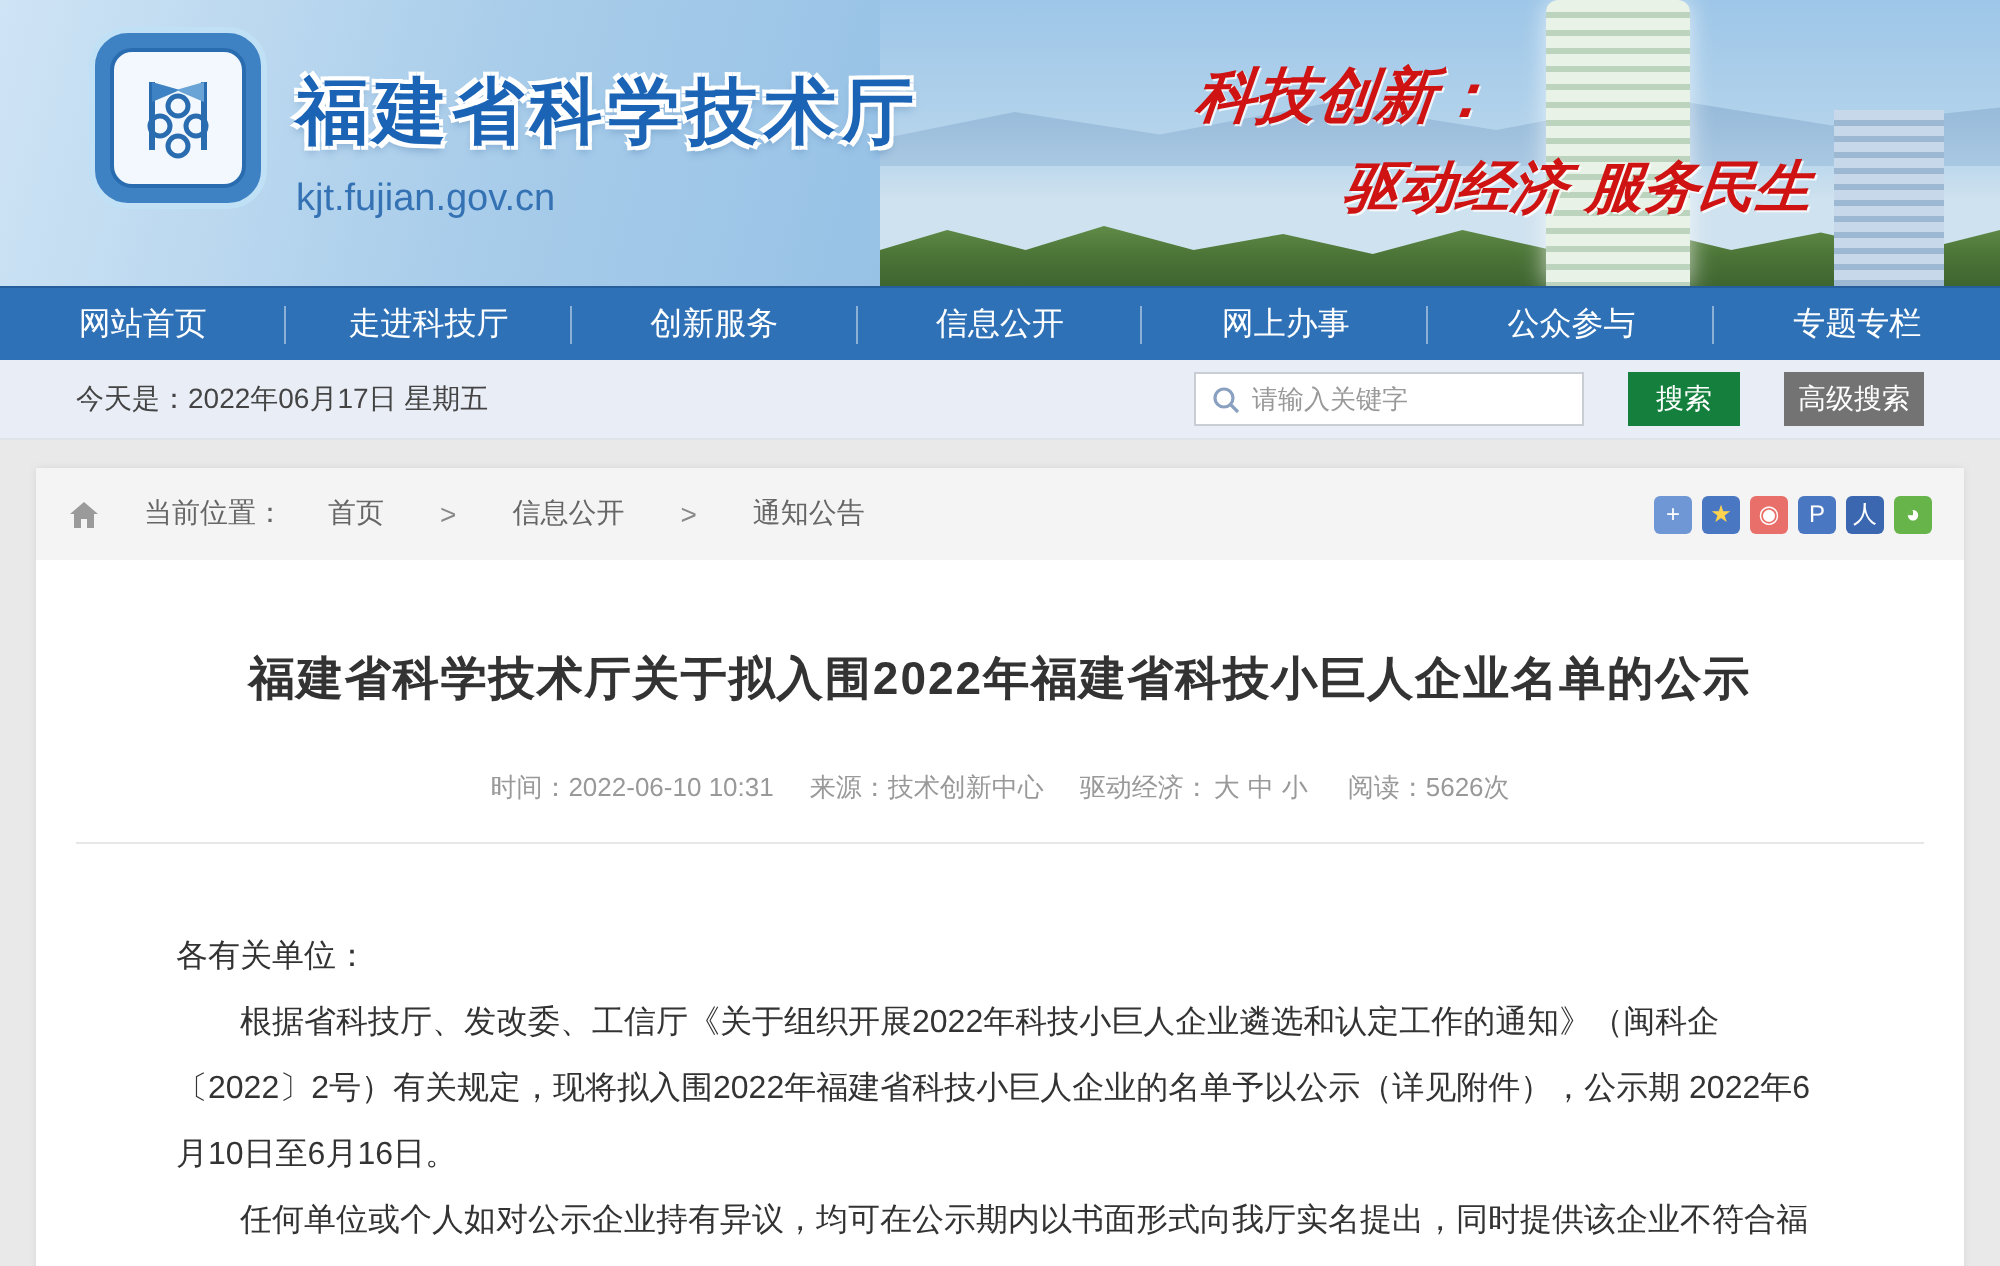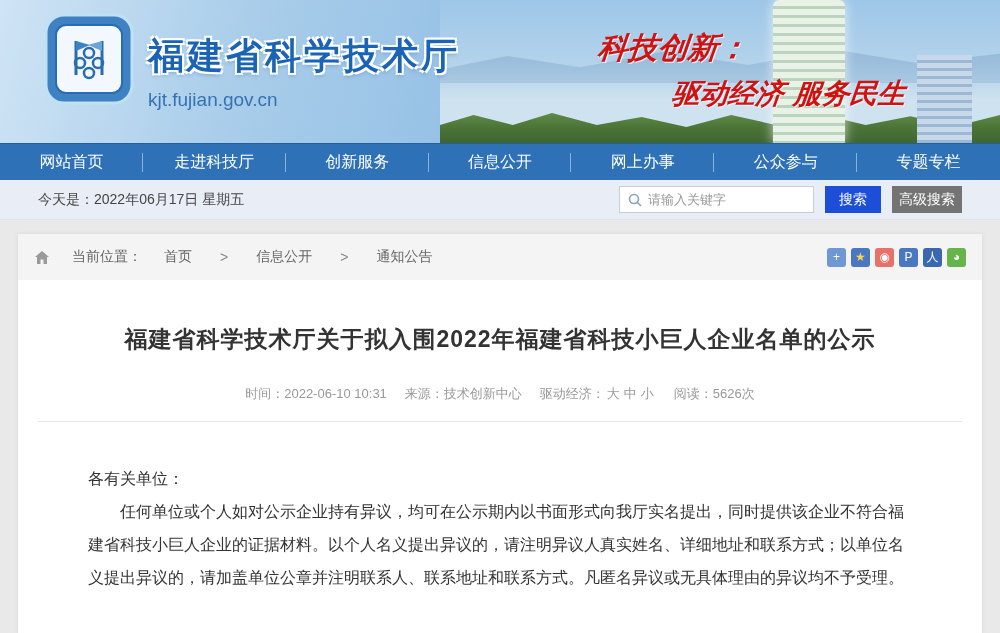--- a/index.html
+++ b/index.html
@@ -39,27 +39,27 @@
   .nav-item { flex:1; display:flex; align-items:center; justify-content:center;
     color:#fff; font-size:16px; cursor:pointer; position:relative; }
   .nav-item:not(:last-child)::after { content:""; position:absolute; right:0; top:9px;
     width:1px; height:19px; background:rgba(255,255,255,.45); }
 
   
   .datebar { display:flex; align-items:center; justify-content:space-between;
     width:1000px; height:40px; background:#e9eef6; padding:0 38px 0 38px;
     border-bottom:1px solid #dfe3ea; }
   .today { font-size:14px; color:#444; }
-  .search-zone { display:flex; align-items:center; gap:11px; }
+  .search-zone { display:flex; align-items:center; gap:22px; }
   .search-box { display:flex; align-items:center; width:195px; height:27px;
     background:#fff; border:1px solid #c9cdd4; padding:0 8px; gap:6px; }
   .search-box input { border:none; outline:none; width:150px; font-size:13px; color:#333;
     font-family:inherit; }
   .search-box input::placeholder { color:#999; }
-  .btn-search { width:56px; height:27px; background:#1d4ed8; color:#fff; font-size:14px;
+  .btn-search { width:56px; height:27px; background:#15803d; color:#fff; font-size:14px;
     border:none; cursor:pointer; font-family:inherit; }
   .btn-adv { width:70px; height:27px; background:#737373; color:#fff; font-size:14px;
     border:none; cursor:pointer; font-family:inherit; }
 
   
   .page-bg { padding:14px 18px 0 18px; }
   .card { background:#fff; min-height:400px; box-shadow:0 0 4px rgba(0,0,0,.08); }
 
   .crumb-bar { display:flex; align-items:center; justify-content:space-between;
     height:46px; background:#f4f4f4; padding:0 16px; }
@@ -180,17 +180,18 @@
       <div class="meta-item">
         <span>驱动经济：</span><span class="fz">大</span><span class="fz fz-mid">中</span><span class="fz">小</span>
       </div>
       <div class="meta-item">
         <span>阅读：</span><span>5626次</span>
       </div>
     </div>
 
     <div class="article-body">
       <p>各有关单位：</p>
+      <p class="indent">根据省科技厅、发改委、工信厅《关于组织开展2022年科技小巨人企业遴选和认定工作的通知》（闽科企〔2022〕2号）有关规定，现将拟入围2022年福建省科技小巨人企业的名单予以公示（详见附件），公示期 2022年6月10日至6月16日。</p>
       <p class="indent">任何单位或个人如对公示企业持有异议，均可在公示期内以书面形式向我厅实名提出，同时提供该企业不符合福建省科技小巨人企业的证据材料。以个人名义提出异议的，请注明异议人真实姓名、详细地址和联系方式；以单位名义提出异议的，请加盖单位公章并注明联系人、联系地址和联系方式。凡匿名异议或无具体理由的异议均不予受理。</p>
     </div>
 
   </div>
 </div>
 
 </body></html>

